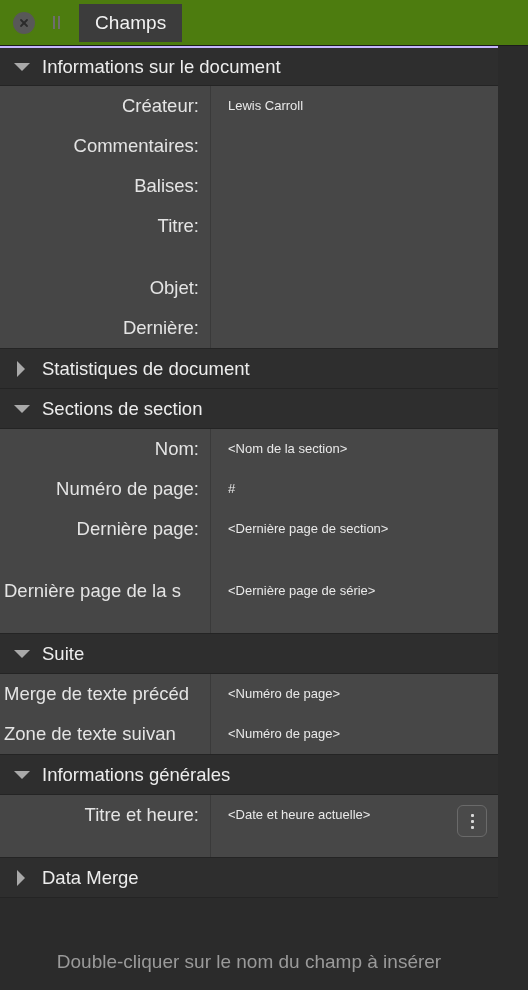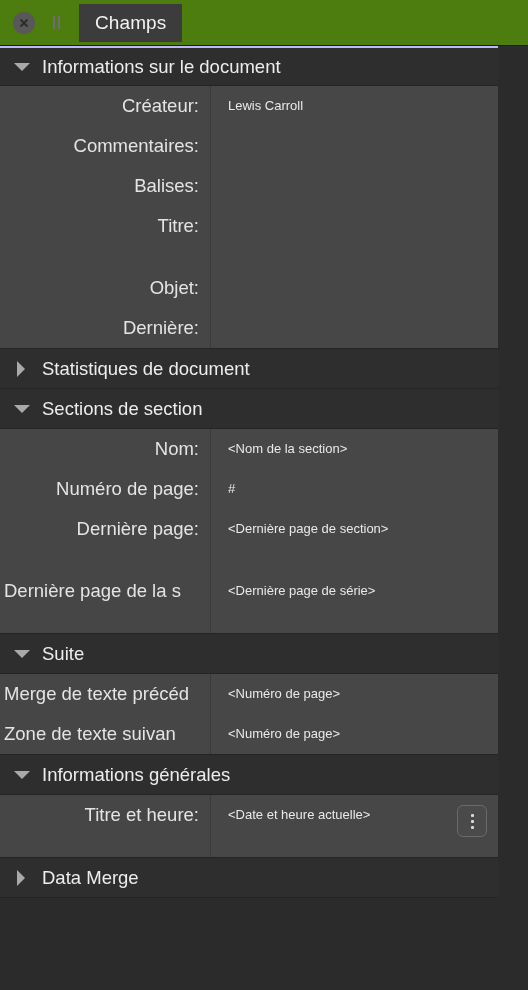--- a/index.html
+++ b/index.html
@@ -270,16 +270,19 @@
             <i></i>
           </div>
         </div>
       </div>
 
       <div class="group-header">
         <span class="tri right"></span>
         <span>Data Merge</span>
       </div>
 
+      <div class="hint">
+        <span>Double-cliquer sur le nom du champ à insérer</span>
+      </div>
 
     </div>
   </div>
 </div>
 
 </body></html>

